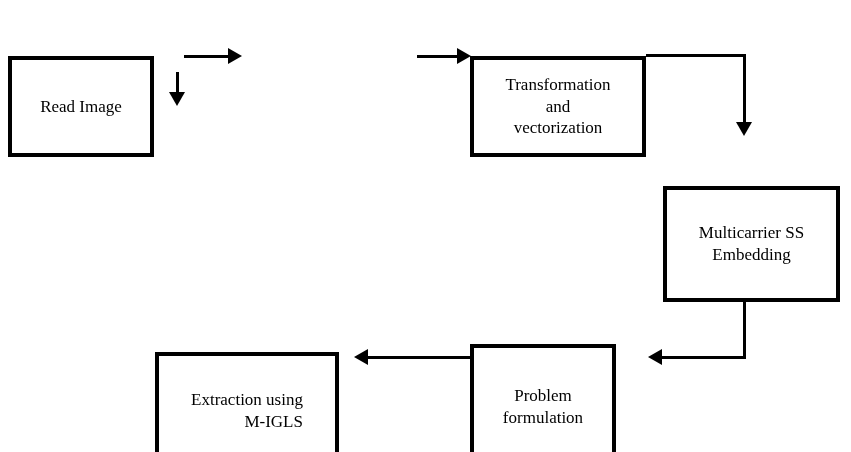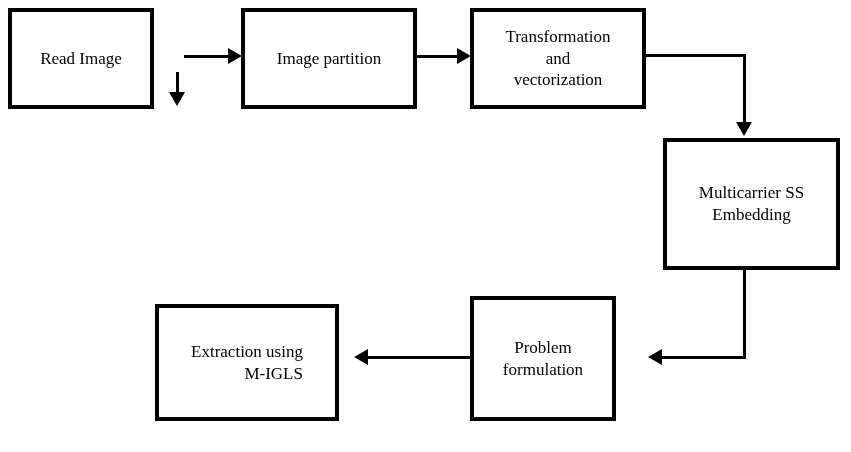--- a/index.html
+++ b/index.html
@@ -23,31 +23,32 @@
     background: #ffffff;
     display: flex;
     align-items: center;
     justify-content: center;
     text-align: center;
     color: #000000;
     font-size: 17px;
     line-height: 1.28;
     font-family: "Liberation Serif", "DejaVu Serif", serif;
     z-index: 3;
+    margin-top: 48px;
   }
   .node .label {
     display: block;
     padding: 0 6px;
     white-space: pre-line;
   }
   
   #node-read-image       { left: 8px;   top: 8px;   width: 146px; height: 101px; }
   #node-image-partition  { left: 241px; top: 8px;   width: 176px; height: 101px; }
   #node-transformation   { left: 470px; top: 8px;   width: 176px; height: 101px; }
-  #node-multicarrier     { left: 663px; top: 138px; width: 177px; height: 132px; }
+  #node-multicarrier     { left: 663px; top: 138px; width: 177px; height: 116px; }
   #node-problem          { left: 470px; top: 296px; width: 146px; height: 125px; }
   #node-extraction       { left: 155px; top: 304px; width: 184px; height: 117px; text-align: right; }
 
   
   .edge-h, .edge-v {
     position: absolute;
     background: #000000;
     z-index: 2;
   }
   .edge-h { height: 3px; }
@@ -104,23 +105,20 @@
 </style>
 </head>
 <body>
 
 <div id="canvas">
 
   <div class="node" id="node-read-image">
     <span class="label">Read Image</span>
   </div>
 
-  <div class="node" id="node-image-partition">
-    <span class="label">Image partition</span>
-  </div>
 
   <div class="node" id="node-transformation">
     <span class="label">Transformation
 and
 vectorization</span>
   </div>
 
   <div class="node" id="node-multicarrier">
     <span class="label">Multicarrier SS
 Embedding</span>

